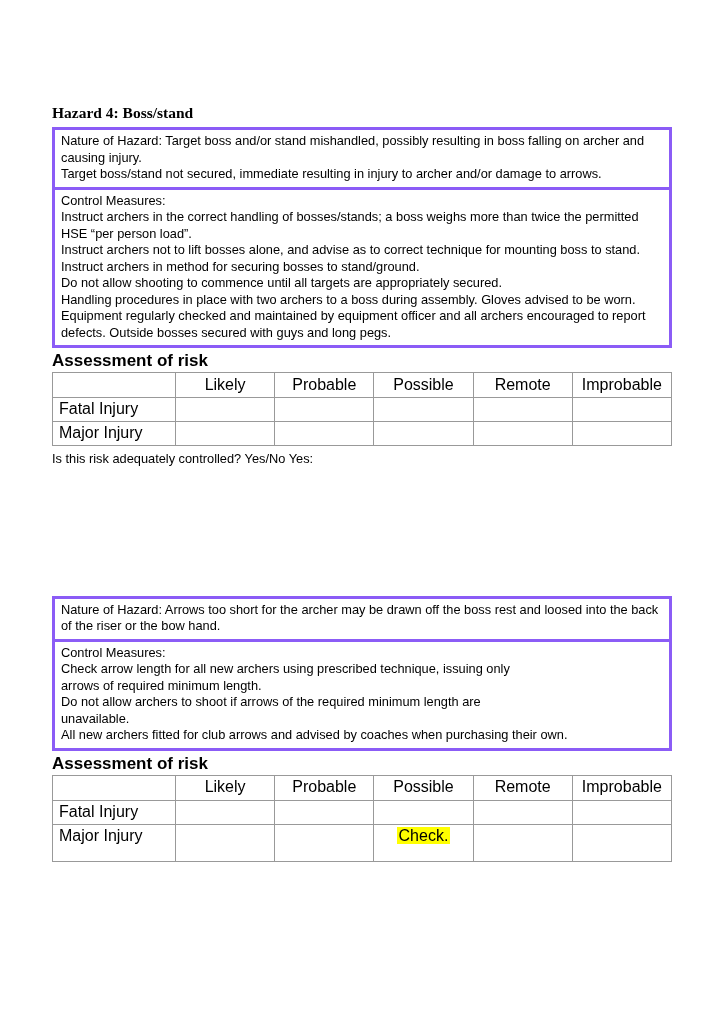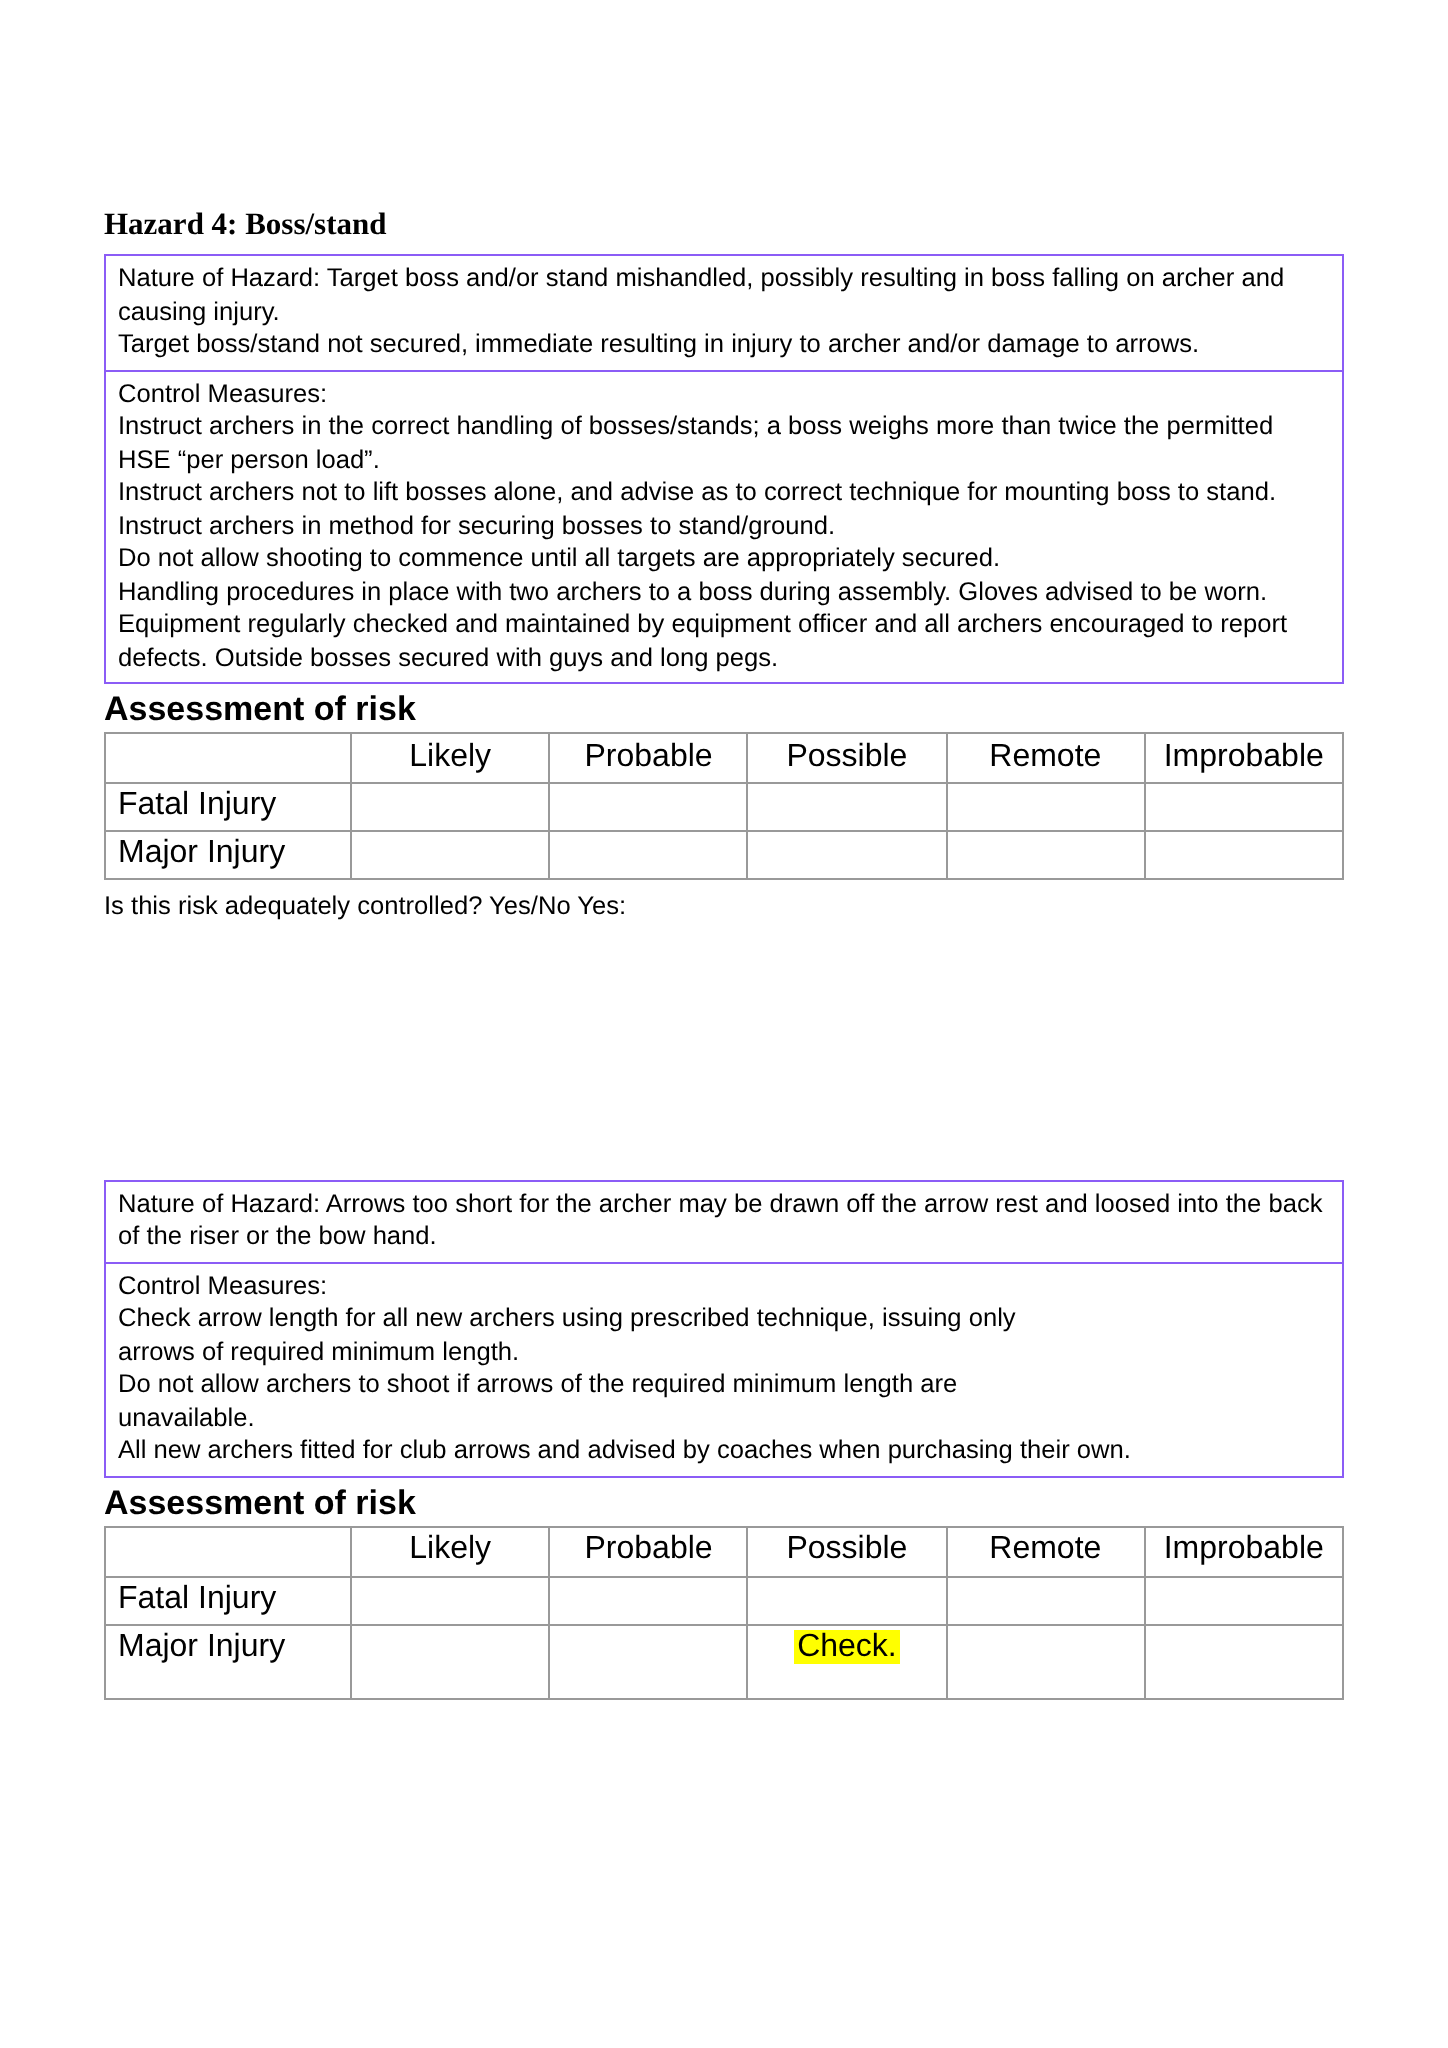--- a/index.html
+++ b/index.html
@@ -23,21 +23,21 @@
     line-height: 18px;
     font-weight: bold;
     margin: 0 0 5px 0;
   }
   table.info-table {
     width: 100%;
     border-collapse: collapse;
     table-layout: fixed;
   }
   table.info-table td {
-    border: 1px solid #8b5cf6;
+    border: 3px solid #8b5cf6;
     padding: 3px 6px 4px 6px;
     vertical-align: top;
   }
   .assessment-title {
     font-size: 17px;
     font-weight: bold;
     margin: 4px 0 3px 0;
     line-height: 17px;
   }
   table.risk-table {
@@ -143,21 +143,21 @@
 
     <p class="question">Is this risk adequately controlled? Yes/No Yes:</p>
   </section>
 
   <section class="section-hazard5">
 
     <table class="info-table">
       <tbody>
         <tr>
           <td>
-            <div>Nature of Hazard: Arrows too short for the archer may be drawn off the arrow rest and loosed into the back of the riser or the bow hand.</div>
+            <div>Nature of Hazard: Arrows too short for the archer may be drawn off the boss rest and loosed into the back of the riser or the bow hand.</div>
           </td>
         </tr>
         <tr>
           <td>
             <div>Control Measures:</div>
             <div>Check arrow length for all new archers using prescribed technique, issuing only</div>
             <div>arrows of required minimum length.</div>
             <div>Do not allow archers to shoot if arrows of the required minimum length are</div>
             <div>unavailable.</div>
             <div>All new archers fitted for club arrows and advised by coaches when purchasing their own.</div>

